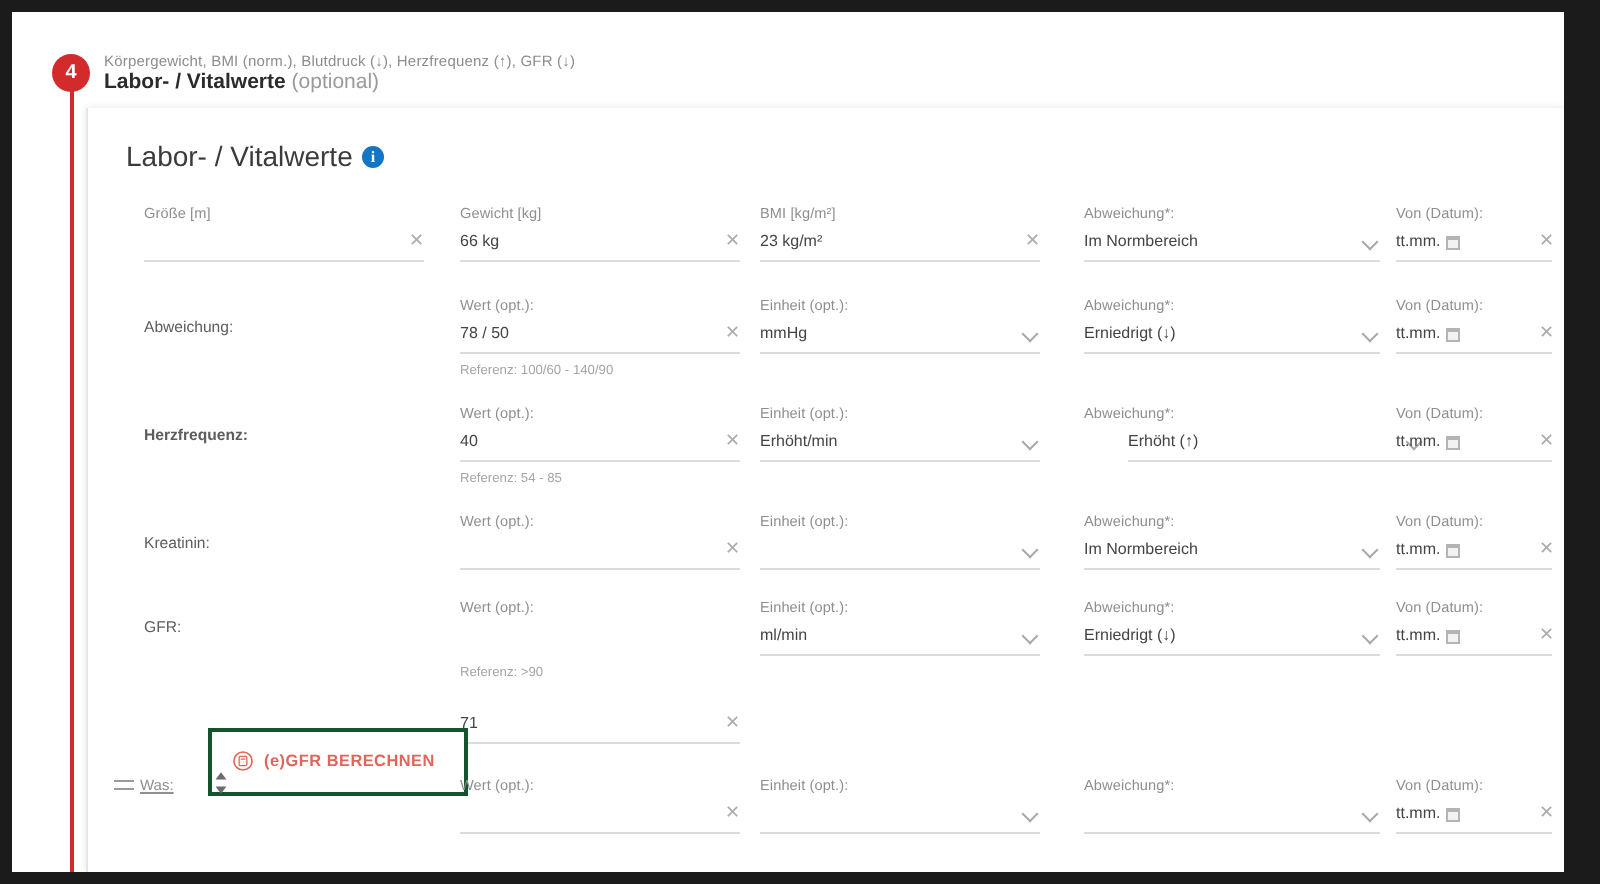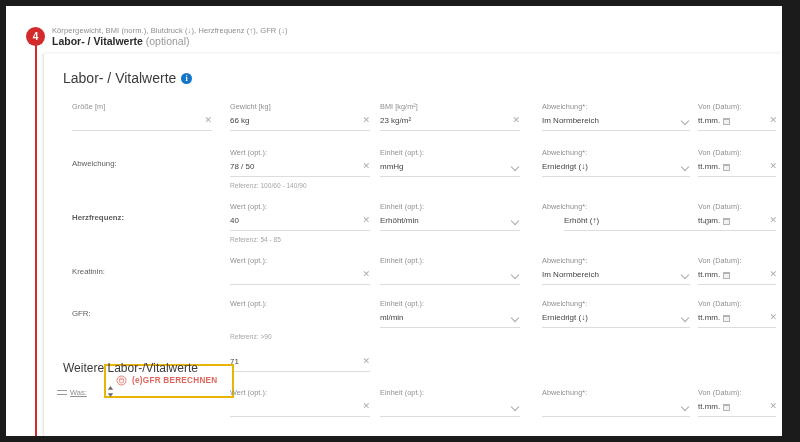--- a/index.html
+++ b/index.html
@@ -92,21 +92,21 @@
   .cal {
     display: inline-block; width: 7px; height: 7px;
     border: 1px solid #b4b4b4; border-top-width: 2.2px;
     vertical-align: -1px; margin-left: 1px; background: #f2f2f2;
   }
 
   
   #gfr-highlight {
     position: absolute; left: 60px; top: 310px;
     width: 130px; height: 34px;
-    border: 2px solid #eab308; background: #ffffff;
+    border: 2px solid #14532d; background: #ffffff;
   }
   #gfr-btn {
     position: absolute; left: 10px; top: 9px;
     display: flex; align-items: center; gap: 5px;
     cursor: pointer;
   }
   #gfr-btn .lbl {
     font-size: 8.2px; font-weight: bold; color: #e0665c; letter-spacing: .25px;
   }
 
@@ -283,21 +283,20 @@
           <rect x="6.5" y="5.8" width="7" height="8.4" rx="1" fill="none" stroke="#e0665c" stroke-width="1.2"></rect>
           <line x1="7.8" y1="8.3" x2="12.2" y2="8.3" stroke="#e0665c" stroke-width="1.1"></line>
           <line x1="8.1" y1="11" x2="8.3" y2="11" stroke="#e0665c" stroke-width="1.6"></line>
           <line x1="10" y1="11" x2="10.2" y2="11" stroke="#e0665c" stroke-width="1.6"></line>
           <line x1="11.9" y1="11" x2="12.1" y2="11" stroke="#e0665c" stroke-width="1.6"></line>
         </svg>
         <span class="lbl">(e)GFR BERECHNEN</span>
       </div>
     </div>
 
-    <div id="weitere-title">Weitere Labor-/Vitalwerte</div>
 
     <div id="drag-handle">
       <span></span>
         <span></span>
     </div>
     <div id="was-label">Was:</div>
     <svg id="was-stepper" viewBox="0 0 10 14">
       <path d="M5 1 L8 5 L2 5 Z" fill="#6b6b6b"></path>
       <path d="M5 13 L8 9 L2 9 Z" fill="#6b6b6b"></path>
     </svg>

